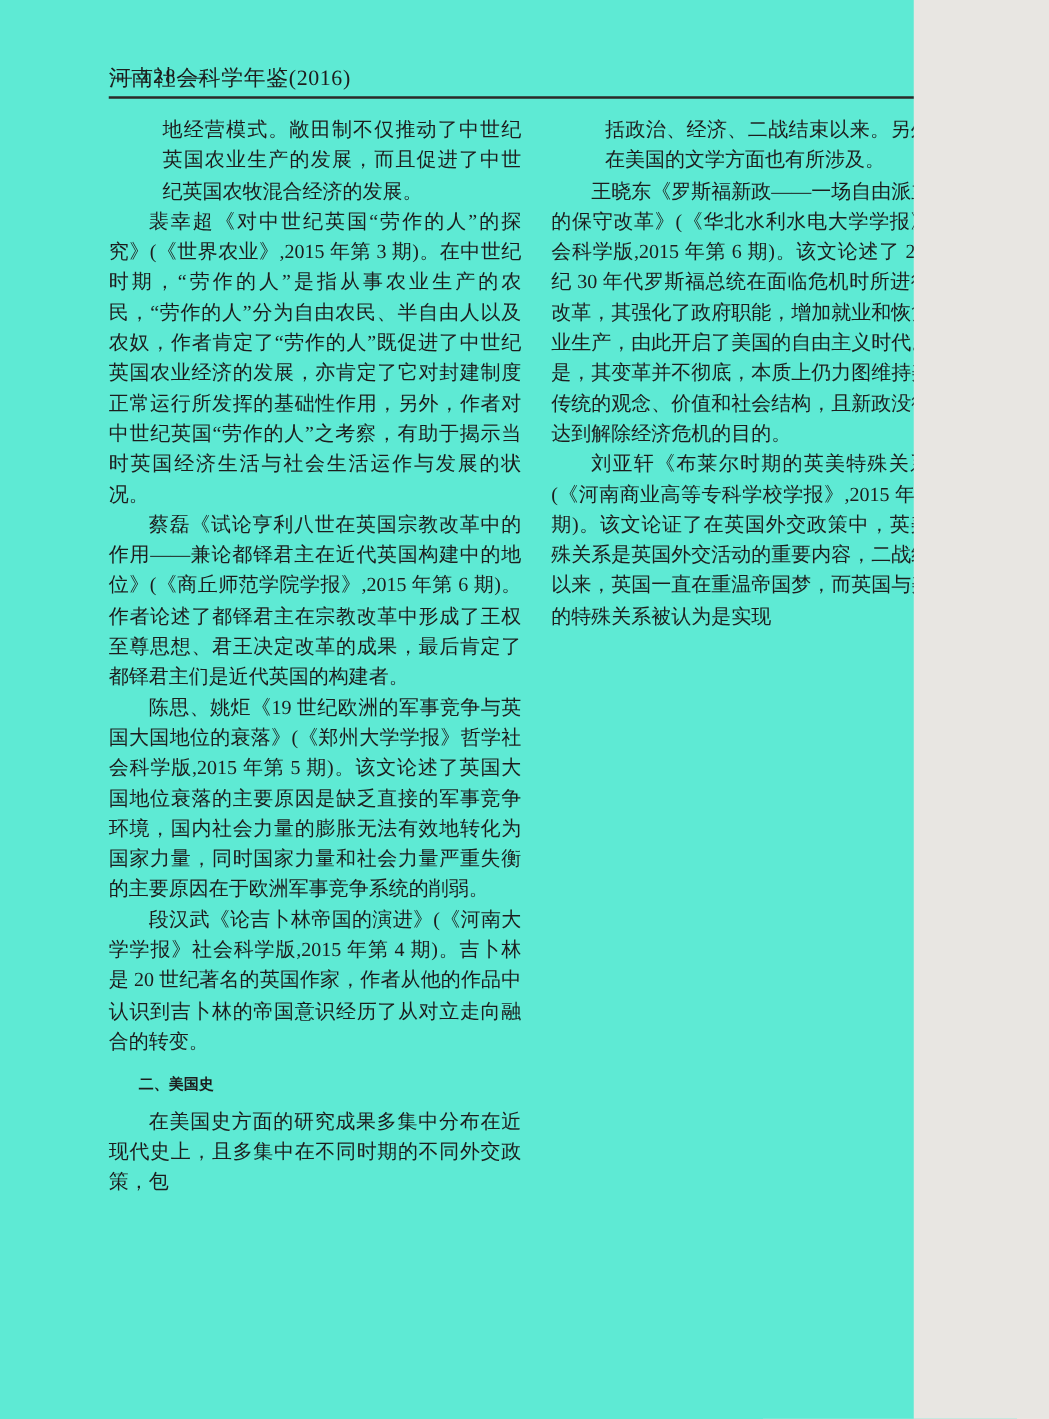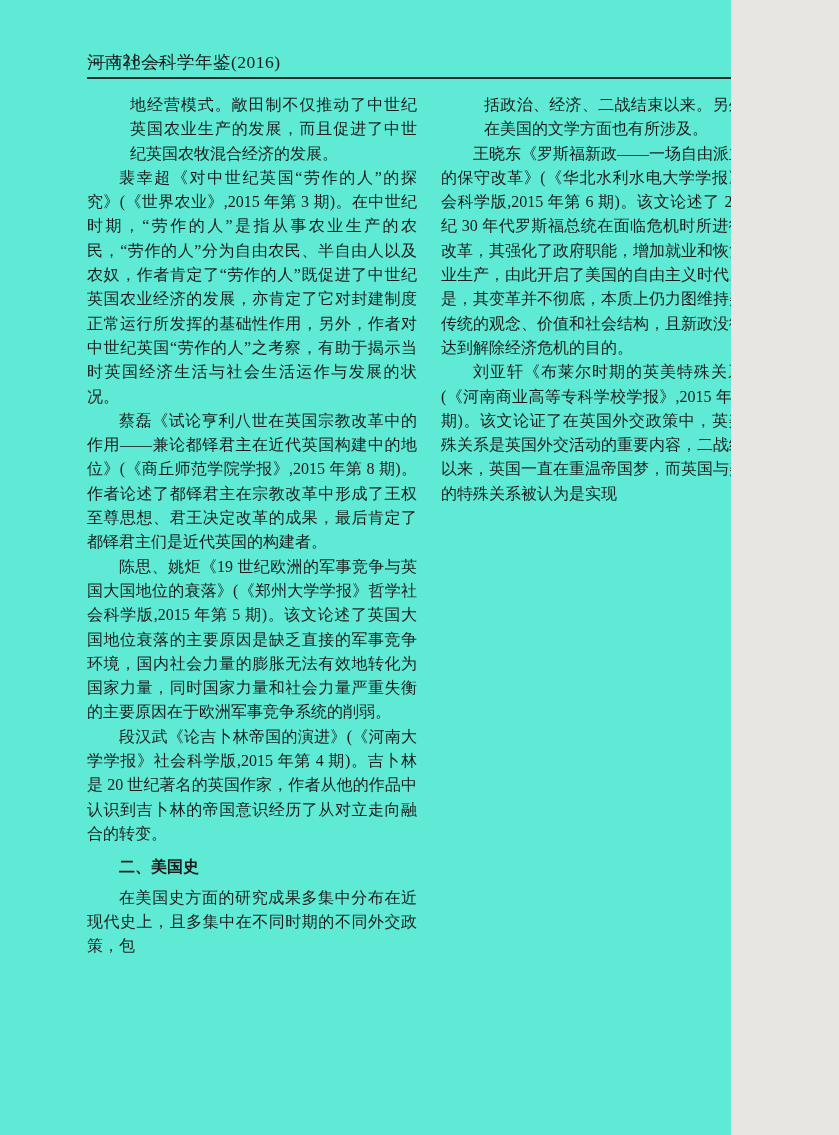--- a/index.html
+++ b/index.html
@@ -41,21 +41,21 @@
     line-height:24.3px;
     text-align:justify;
     text-justify:inter-ideograph;
   }
   .col-left  { width:330px; }
   .col-right { width:320px; }
   .col p { margin:0; padding:0; text-indent:2em; }
   .col p.cont { text-indent:0;margin-left:43px; }
   .heading {
     font-weight:bold;
-    font-size:16px;
+    font-size:12px;
     line-height:24.3px;
     margin:9px 0 6px 0;
     text-indent:2em;
   }
 </style>
 </head>
 <body>
 
 <div class="page">
 
@@ -64,21 +64,21 @@
     <span class="htitle">河南社会科学年鉴(2016)</span>
   </div>
 
   <div class="rule"></div>
 
   <div class="content">
 
     <div class="col col-left">
       <p class="cont">地经营模式。敞田制不仅推动了中世纪英国农业生产的发展，而且促进了中世纪英国农牧混合经济的发展。</p>
       <p>裴幸超《对中世纪英国“劳作的人”的探究》(《世界农业》,2015 年第 3 期)。在中世纪时期，“劳作的人”是指从事农业生产的农民，“劳作的人”分为自由农民、半自由人以及农奴，作者肯定了“劳作的人”既促进了中世纪英国农业经济的发展，亦肯定了它对封建制度正常运行所发挥的基础性作用，另外，作者对中世纪英国“劳作的人”之考察，有助于揭示当时英国经济生活与社会生活运作与发展的状况。</p>
-      <p>蔡磊《试论亨利八世在英国宗教改革中的作用——兼论都铎君主在近代英国构建中的地位》(《商丘师范学院学报》,2015 年第 8 期)。作者论述了都铎君主在宗教改革中形成了王权至尊思想、君王决定改革的成果，最后肯定了都铎君主们是近代英国的构建者。</p>
+      <p>蔡磊《试论亨利八世在英国宗教改革中的作用——兼论都铎君主在近代英国构建中的地位》(《商丘师范学院学报》,2015 年第 6 期)。作者论述了都铎君主在宗教改革中形成了王权至尊思想、君王决定改革的成果，最后肯定了都铎君主们是近代英国的构建者。</p>
       <p>陈思、姚炬《19 世纪欧洲的军事竞争与英国大国地位的衰落》(《郑州大学学报》哲学社会科学版,2015 年第 5 期)。该文论述了英国大国地位衰落的主要原因是缺乏直接的军事竞争环境，国内社会力量的膨胀无法有效地转化为国家力量，同时国家力量和社会力量严重失衡的主要原因在于欧洲军事竞争系统的削弱。</p>
       <p>段汉武《论吉卜林帝国的演进》(《河南大学学报》社会科学版,2015 年第 4 期)。吉卜林是 20 世纪著名的英国作家，作者从他的作品中认识到吉卜林的帝国意识经历了从对立走向融合的转变。</p>
       <div class="heading">二、美国史</div>
       <p>在美国史方面的研究成果多集中分布在近现代史上，且多集中在不同时期的不同外交政策，包</p>
     </div>
 
     <div class="col col-right">
       <p class="cont">括政治、经济、二战结束以来。另外，在美国的文学方面也有所涉及。</p>
       <p>王晓东《罗斯福新政——一场自由派主导的保守改革》(《华北水利水电大学学报》社会科学版,2015 年第 6 期)。该文论述了 20 世纪 30 年代罗斯福总统在面临危机时所进行的改革，其强化了政府职能，增加就业和恢复工业生产，由此开启了美国的自由主义时代。但是，其变革并不彻底，本质上仍力图维持美国传统的观念、价值和社会结构，且新政没彻底达到解除经济危机的目的。</p>
       <p>刘亚轩《布莱尔时期的英美特殊关系》(《河南商业高等专科学校学报》,2015 年第 5 期)。该文论证了在英国外交政策中，英美特殊关系是英国外交活动的重要内容，二战结束以来，英国一直在重温帝国梦，而英国与美国的特殊关系被认为是实现</p>

